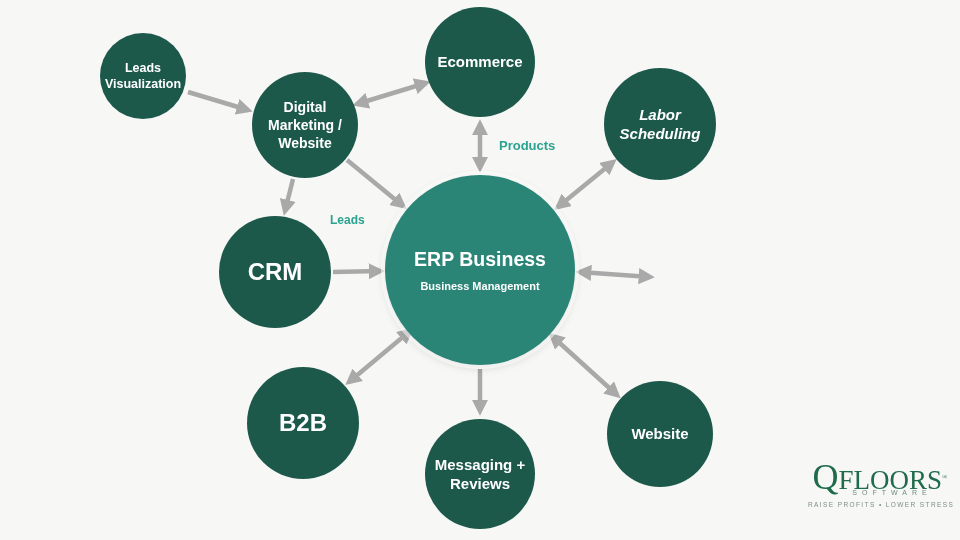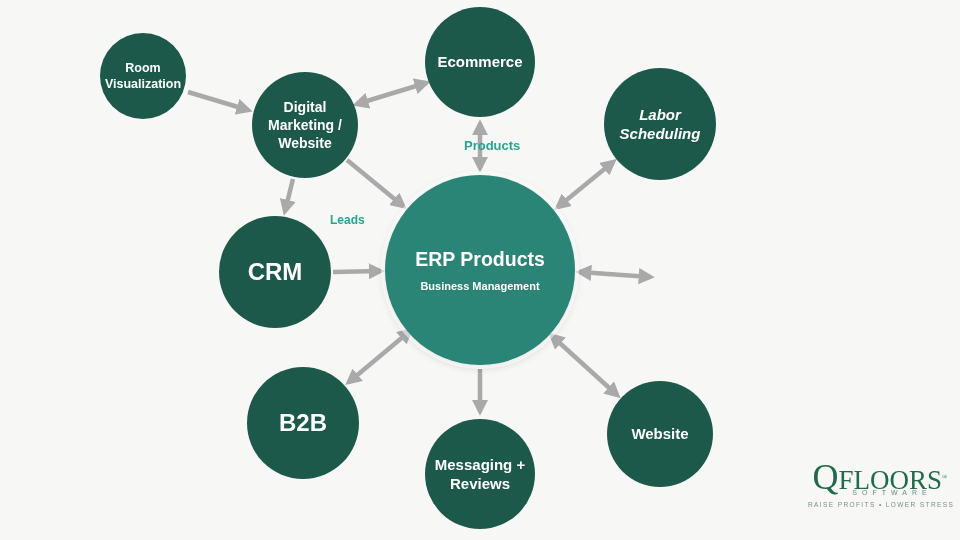--- a/index.html
+++ b/index.html
@@ -35,21 +35,21 @@
     background:var(--center,#2b8576);
     box-shadow:0 0 0 4px rgba(255,255,255,0.55), 0 2px 10px rgba(0,0,0,0.18);
     flex-direction:column;
   }
   .node-center .title{font-size:19.5px;font-weight:bold;}
   .node-center .subtitle{font-size:11px;font-weight:bold;margin-top:7px;}
   .edge-label{
     position:absolute;font-weight:bold;font-size:13px;
     color:var(--edge_label,#2aa38f);
   }
-  .edge-label-products{left:464px;top:138px;}
+  .edge-label-products{left:499px;top:138px;}
   .edge-label-leads{left:330px;top:213px;font-size:12px;text-align:right;}
   .logo{
     position:absolute;left:808px;top:464px;width:144px;
     text-align:center;color:var(--logo,#1f6b4a);
   }
   .logo-brand{
     font-family:"Liberation Serif", serif;
     font-size:27px;line-height:26px;font-weight:normal;
     letter-spacing:0px;white-space:nowrap;
   }
@@ -82,21 +82,21 @@
     <line x1="293" y1="179" x2="285" y2="211" marker-end="url(#ah)"></line>
     <line x1="613" y1="162" x2="558" y2="207" marker-start="url(#ah)" marker-end="url(#ah)"></line>
     <line x1="333" y1="272" x2="380" y2="271" marker-end="url(#ah)"></line>
     <line x1="580" y1="272" x2="650" y2="277" marker-start="url(#ah)" marker-end="url(#ah)"></line>
     <line x1="410" y1="331" x2="349" y2="382" marker-start="url(#ah)" marker-end="url(#ah)"></line>
     <line x1="480" y1="369" x2="480" y2="411" marker-end="url(#ah)"></line>
     <line x1="552" y1="336" x2="617" y2="395" marker-start="url(#ah)" marker-end="url(#ah)"></line>
   </svg>
 
   <div class="node node-room">
-    <span class="lbl">Room Visualization</span>
+    <span class="lbl">Leads Visualization</span>
   </div>
 
   <div class="node node-dm">
     <span class="lbl">Digital Marketing / Website</span>
   </div>
 
   <div class="node node-ec">
     <span class="lbl">Ecommerce</span>
   </div>
 
@@ -115,21 +115,21 @@
 
   <div class="node node-msg">
     <span class="lbl">Messaging + Reviews</span>
   </div>
 
   <div class="node node-pay">
     <span class="lbl">Website</span>
   </div>
 
   <div class="node node-center">
-    <span class="title">ERP Products</span>
+    <span class="title">ERP Business</span>
     <span class="subtitle">Business Management</span>
   </div>
 
   <div class="edge-label edge-label-products">Products</div>
 
   <div class="edge-label edge-label-leads">Leads</div>
 
   <div class="logo">
     <div class="logo-brand"><span>QFLOORS</span><span class="logo-reg">®</span></div>
     <div class="logo-sub">SOFTWARE</div>

